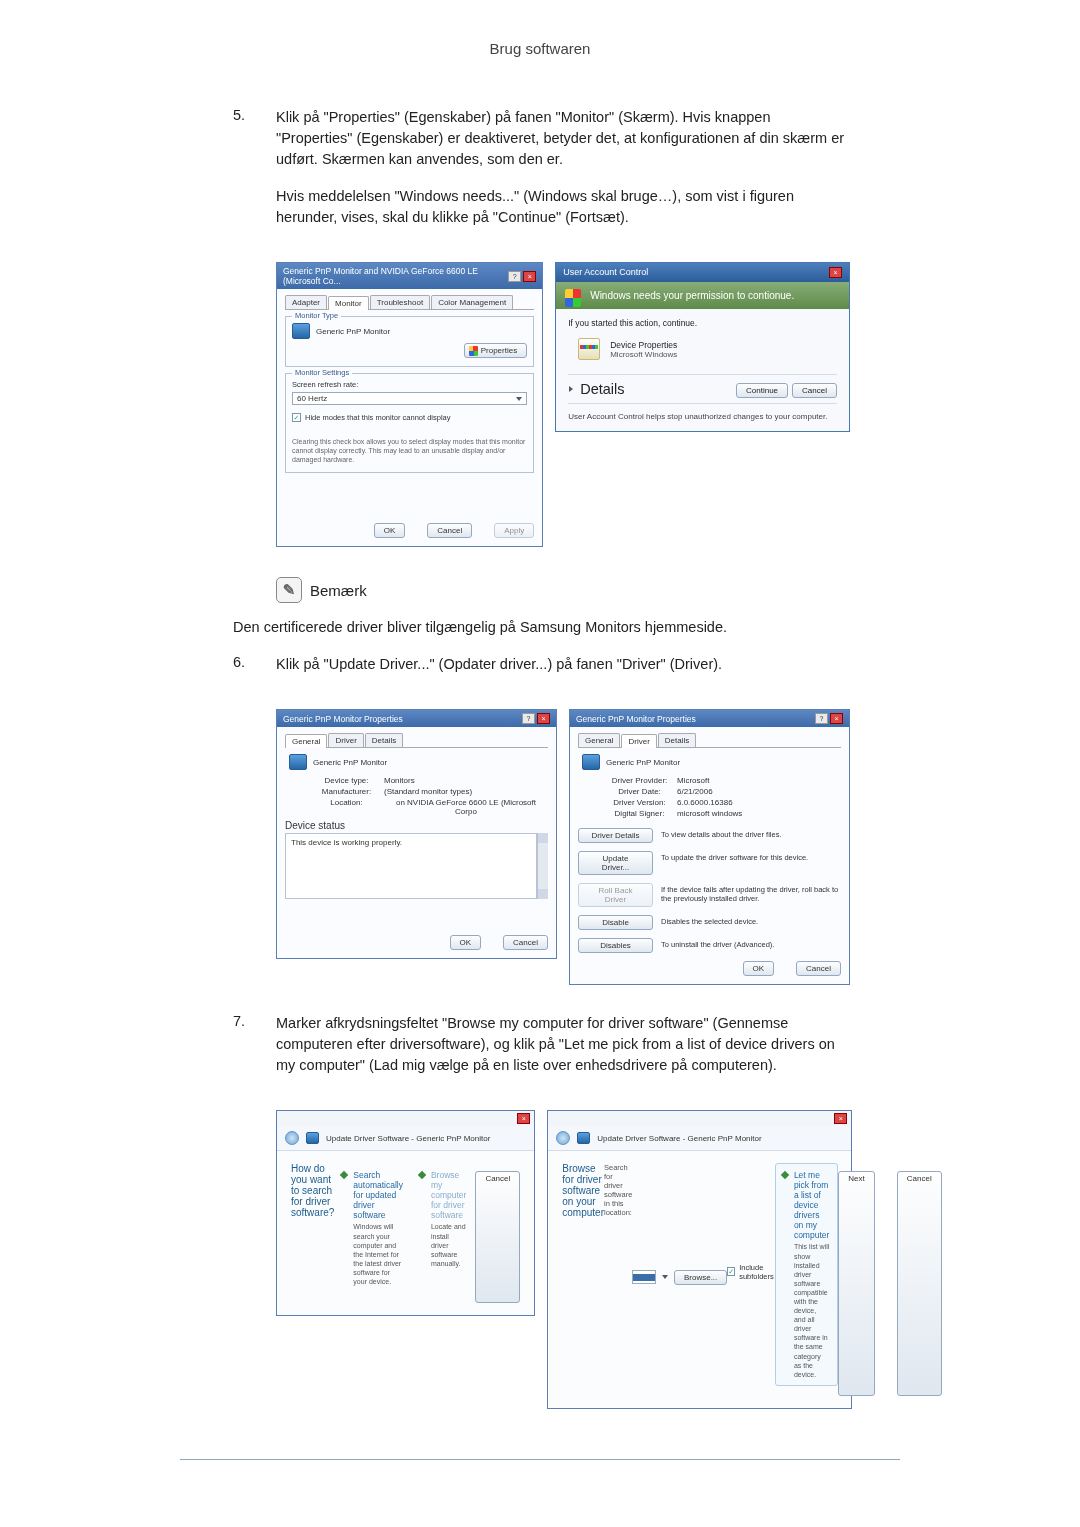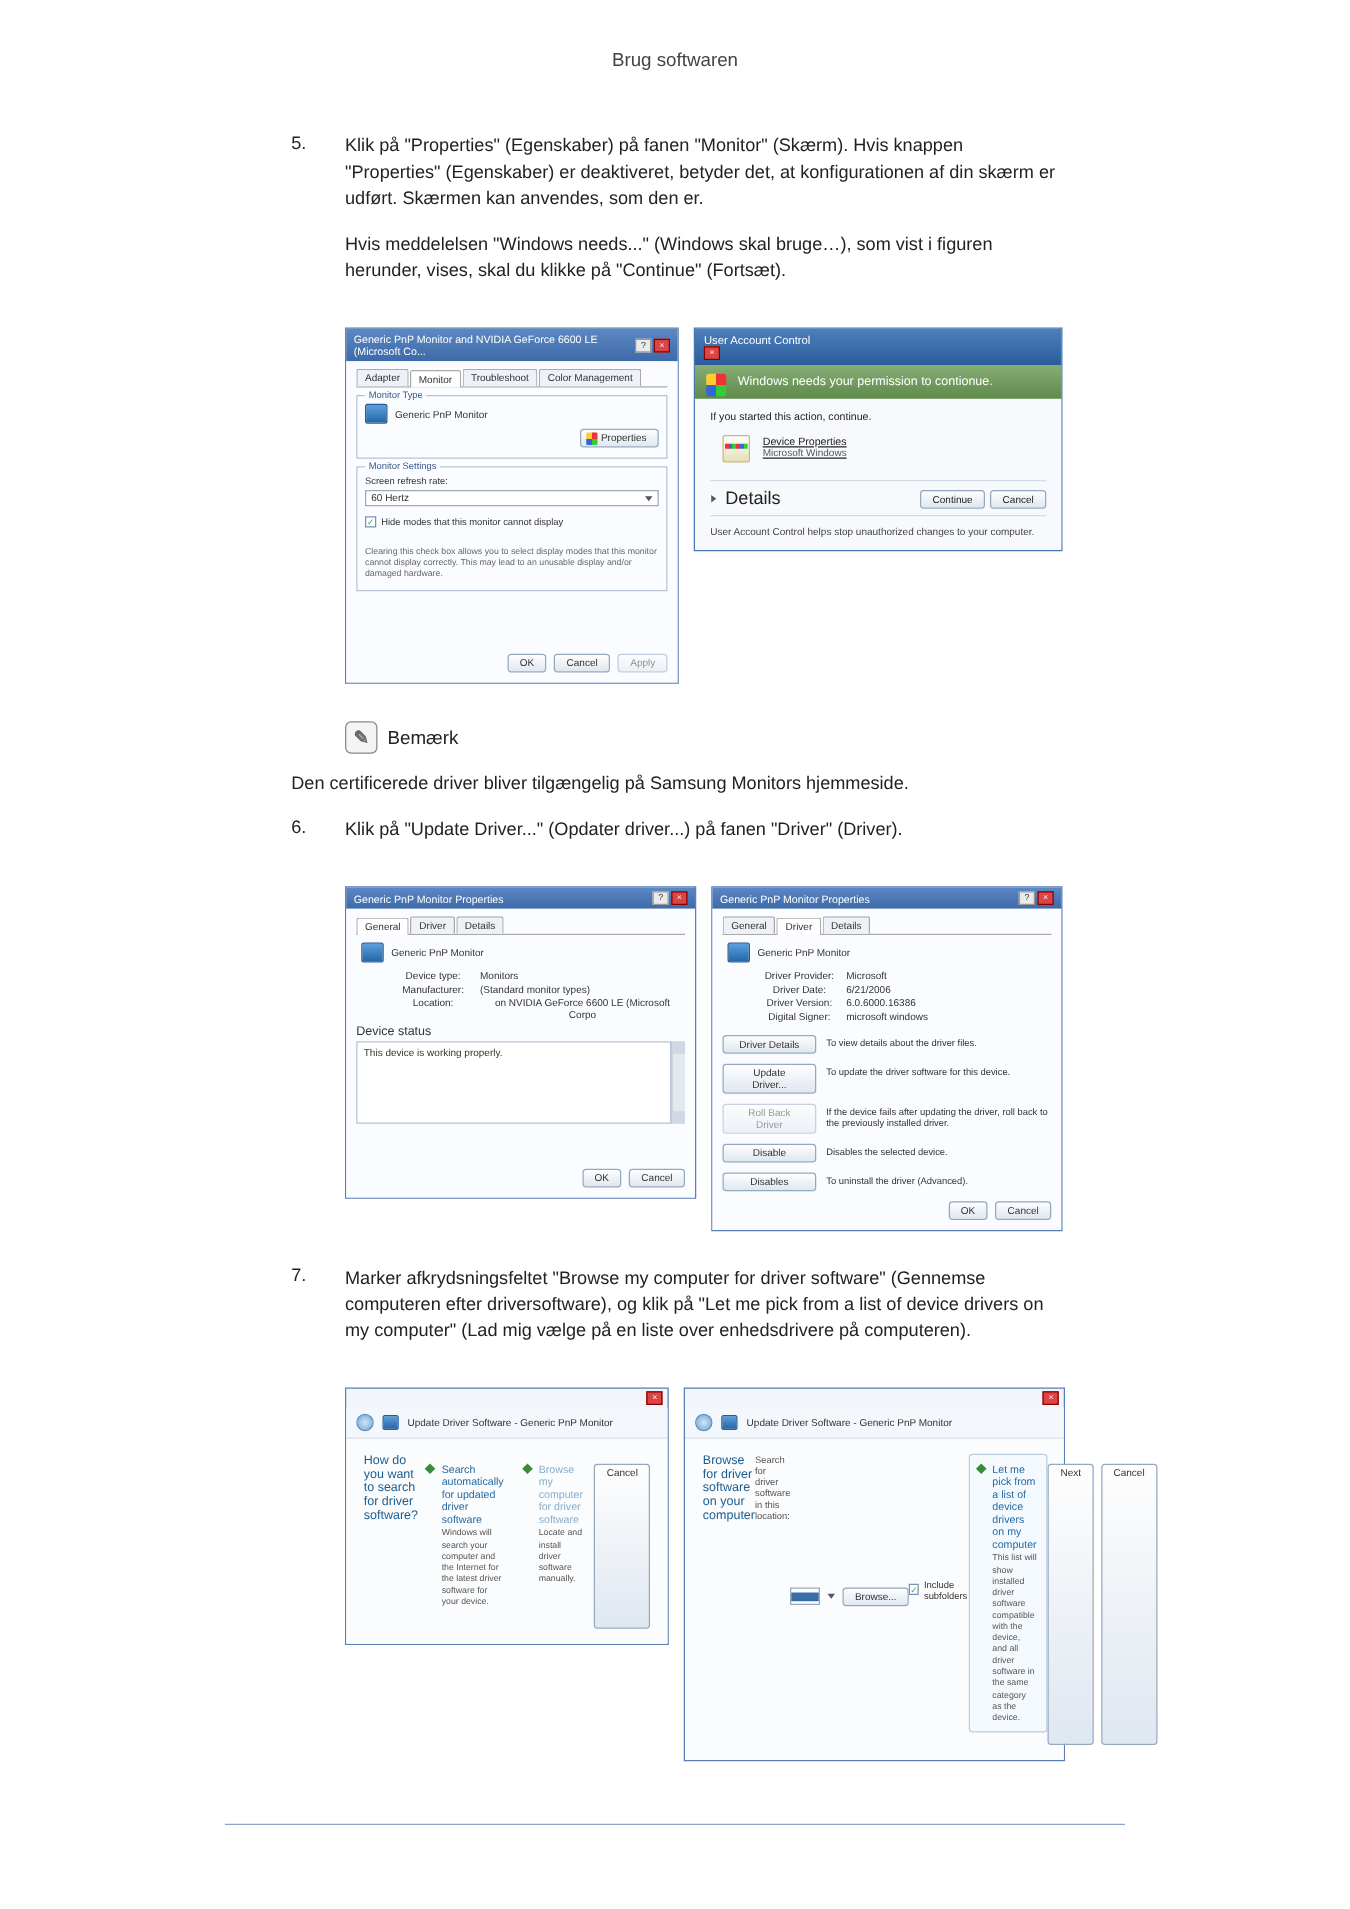--- a/index.html
+++ b/index.html
@@ -24,28 +24,28 @@
     .tab.active { background: #fff; position: relative; top: 1px; }
     .grp { border: 1px solid #b7c3d3; padding: 6px 6px 8px; margin-bottom: 6px; position: relative; }
     .grp-lab { position: absolute; top: -6px; left: 6px; background: #fafcff; padding: 0 3px; font-size: 7.5px; color: #3a5a88; }
     .row { display: flex; align-items: center; gap: 6px; margin-bottom: 4px; }
     .mon-icon { width: 18px; height: 16px; background: linear-gradient(#5aa0e0,#2566a6); border: 1px solid #285b94; border-radius: 2px; }
     .btn { border: 1px solid #94a8c0; background: linear-gradient(#fefefe,#dfe7f0); padding: 2px 9px; border-radius: 3px; font-size: 8px; display: inline-block; text-align: center; }
     .btn.shield { padding-left: 16px; position: relative; }
     .btn.shield::before { content: ""; position: absolute; left: 4px; top: 2px; width: 9px; height: 10px; background: conic-gradient(#e33 0 25%, #3c3 0 50%, #36d 0 75%, #fc3 0); border-radius: 1px; }
     .sel { border: 1px solid #9ab; background: #fff; padding: 1px 4px; display: flex; justify-content: space-between; align-items: center; }
     .caret { width: 0; height: 0; border-left: 3px solid transparent; border-right: 3px solid transparent; border-top: 4px solid #556; }
-    .btnbar { display: flex; justify-content: flex-end; gap: 6px; margin-top: 8px; }
+    .btnbar { display: flex; justify-content: flex-end; gap: 22px; margin-top: 8px; }
     .uac { width: 320px; border: 1px solid #4678b4; }
-    .uac-title { background: linear-gradient(#4e7fbd,#2b5d9a); color: #fff; padding: 4px 7px; display: flex; justify-content: space-between; font-size: 9px; flex-direction: column; }
+    .uac-title { background: linear-gradient(#4e7fbd,#2b5d9a); color: #fff; padding: 4px 7px; display: flex; justify-content: space-between; font-size: 9px; }
     .uac-band { background: linear-gradient(#88ad77,#5e8a49); color: #fff; padding: 8px 10px 8px 34px; font-size: 10px; position: relative; }
     .uac-band::before { content: ""; position: absolute; left: 9px; top: 7px; width: 16px; height: 18px; background: conic-gradient(#e33 0 25%, #3c3 0 50%, #36d 0 75%, #fc3 0); border-radius: 2px; }
     .uac-body { padding: 9px 12px 10px; background: #f7f9fc; }
     .uac-row1 { font-size: 8.5px; margin-bottom: 10px; }
-    .uac-app { display: flex; gap: 10px; align-items: flex-start; margin: 6px 0 14px 10px; text-decoration: underline; }
+    .uac-app { display: flex; gap: 10px; align-items: center; margin: 6px 0 14px 10px; }
     .uac-appicon { width: 22px; height: 22px; border: 1px solid #c9b87a; background: linear-gradient(#fff,#e6dfb5); border-radius: 2px; }
     .uac-appicon::after { content: ""; display: block; width: 18px; height: 4px; margin: 6px auto 0; background: repeating-linear-gradient(90deg,#e33 0 3px,#36d 3px 6px,#3c3 6px 9px); }
     .uac-det { display: flex; align-items: center; justify-content: space-between; border-top: 1px solid #d3dbe6; border-bottom: 1px solid #d3dbe6; padding: 5px 0; margin-bottom: 8px; }
     .uac-foot { font-size: 8px; color: #444; }
     .note { margin: 30px 0 12px 43px; }
     .note-hd { display: flex; align-items: center; gap: 8px; margin-bottom: 14px; }
     .note-ico { width: 26px; height: 26px; border: 1.5px solid #888; border-radius: 5px; display: flex; align-items: center; justify-content: center; color: #666; font-weight: bold; font-size: 15px; background: #f4f4f4; }
     .note-hd-txt { font-size: 15px; }
     .note-body p { line-height: 1.45; margin-bottom: 16px; }
     .win2 { width: 295px; }

